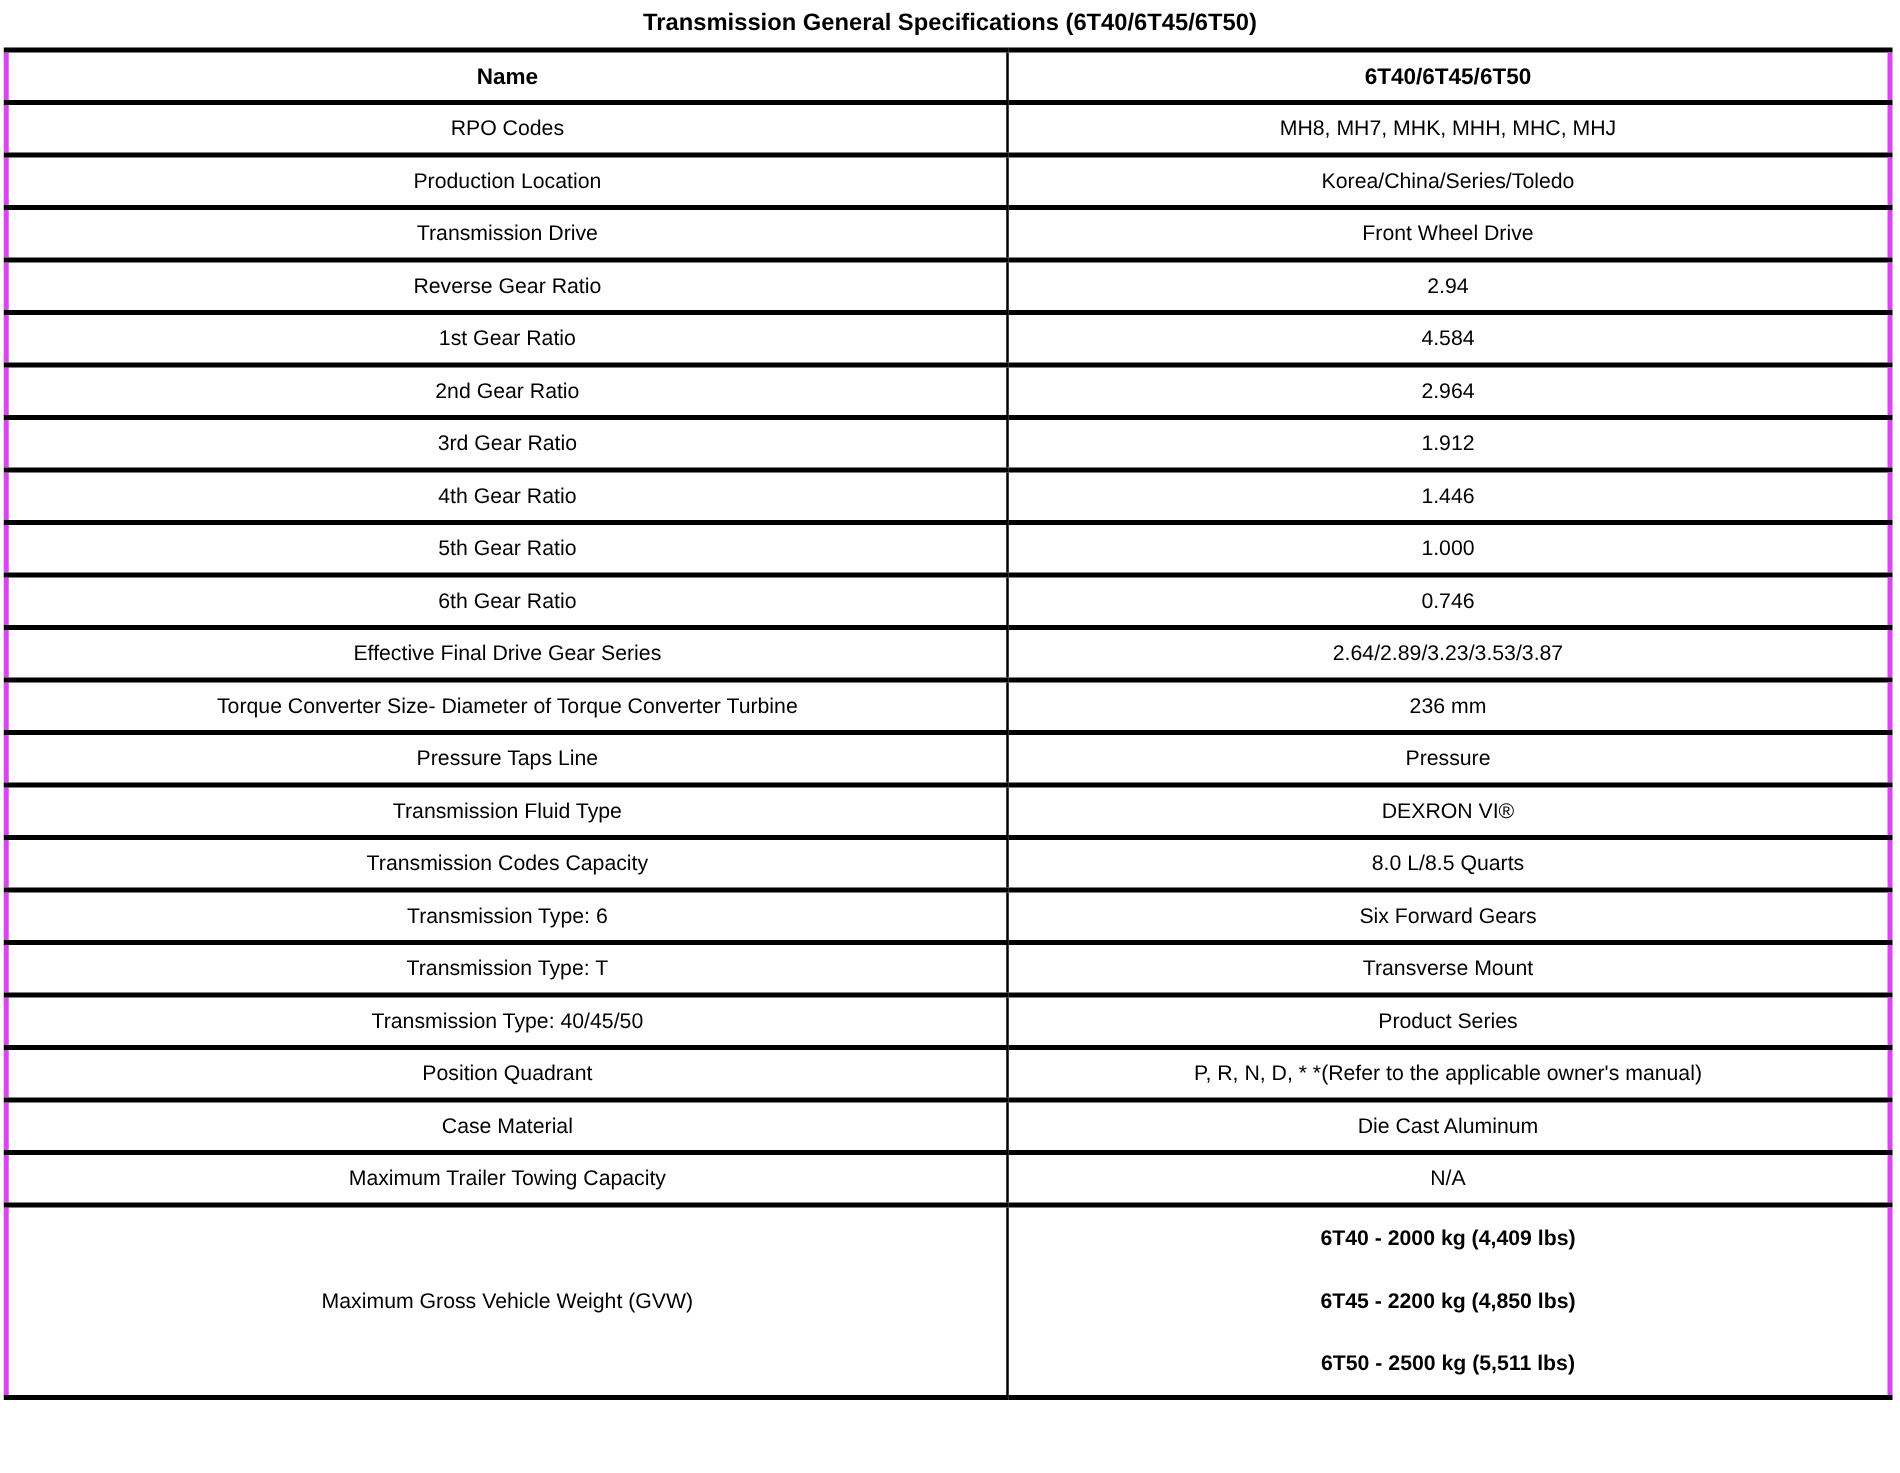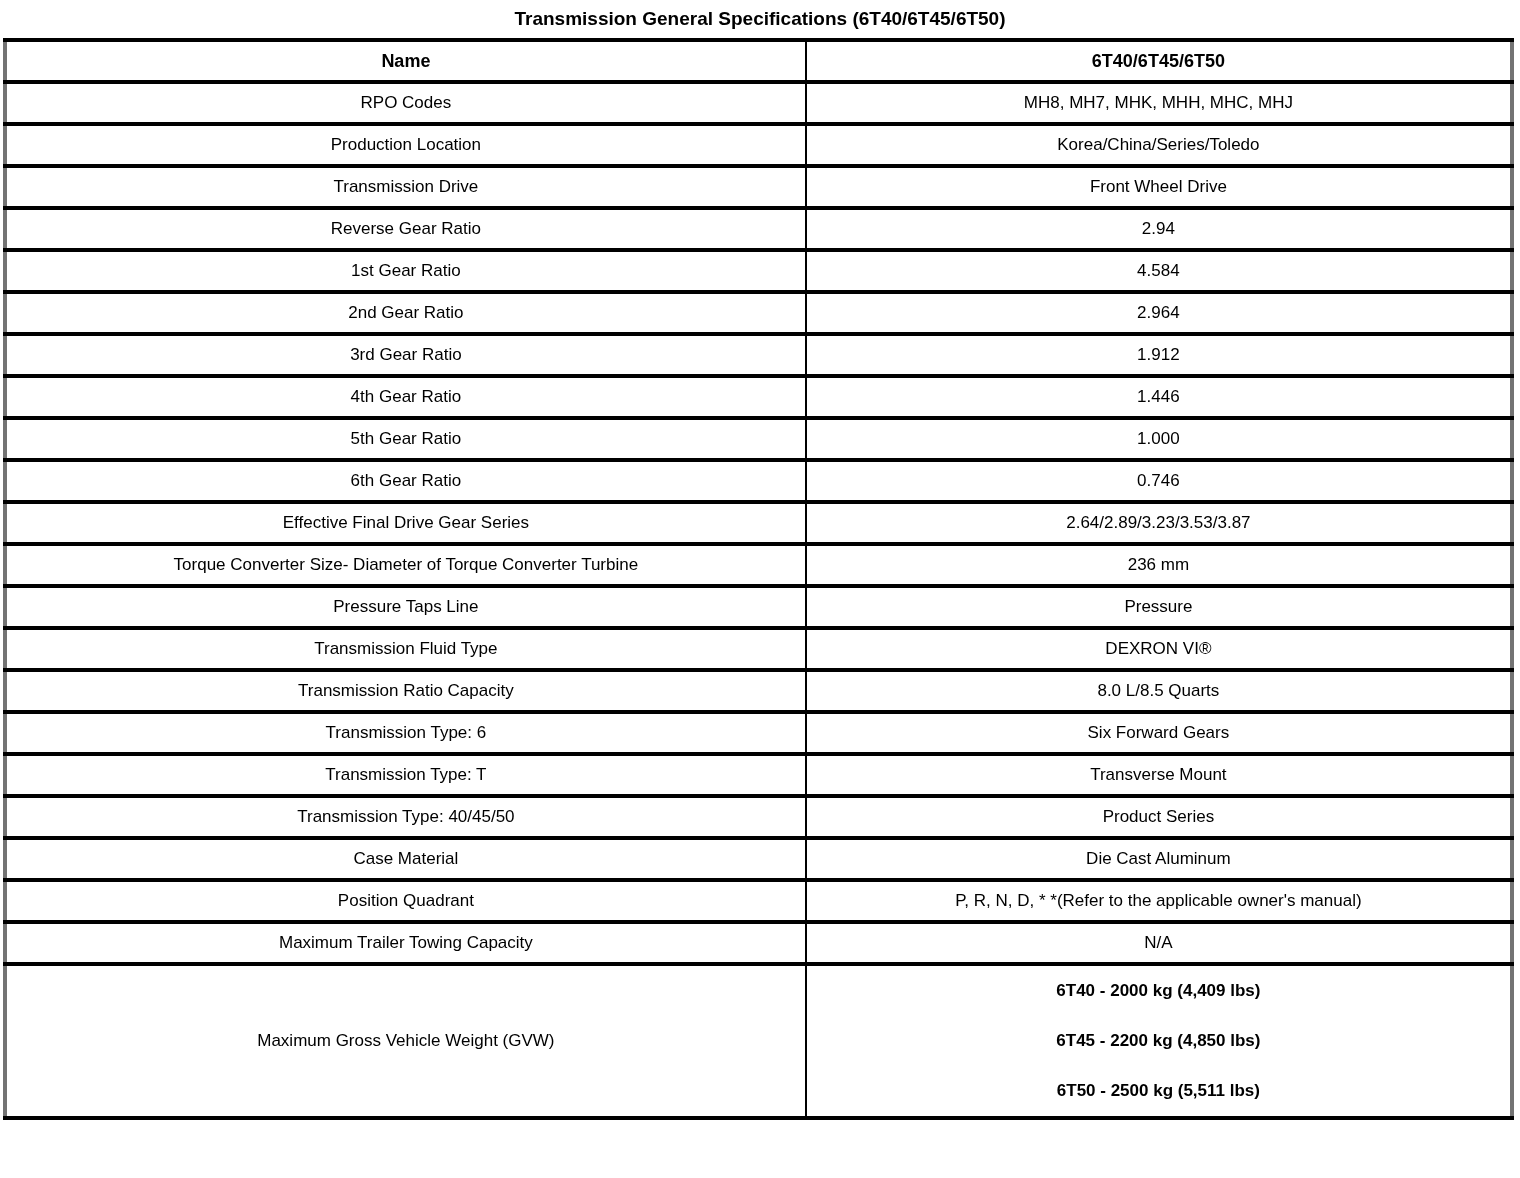--- a/index.html
+++ b/index.html
@@ -39,21 +39,21 @@
     border-left: 2px solid #000000;
     border-right: 2px solid #000000;
     text-align: center;
     vertical-align: middle;
     font-size: 17px;
     padding: 0 6px;
     height: 38px;
     overflow: hidden;
   }
   table.spec-table {
-    border: 4px solid #737373;
+    border: 4px solid #d946ef;
   }
   table.spec-table td.col-name  { width: 53.2%; }
   table.spec-table td.col-value { width: 46.8%; }
   table.spec-table tr.header-row td {
     font-weight: bold;
     font-size: 18px;
   }
   table.spec-table tr.gvw-row td {
     height: 150px;
   }
@@ -127,42 +127,42 @@
       </tr>
       <tr>
         <td class="col-name">Pressure Taps Line</td>
         <td class="col-value">Pressure</td>
       </tr>
       <tr>
         <td class="col-name">Transmission Fluid Type</td>
         <td class="col-value">DEXRON VI®</td>
       </tr>
       <tr>
-        <td class="col-name">Transmission Ratio Capacity</td>
+        <td class="col-name">Transmission Codes Capacity</td>
         <td class="col-value">8.0 L/8.5 Quarts</td>
       </tr>
       <tr>
         <td class="col-name">Transmission Type: 6</td>
         <td class="col-value">Six Forward Gears</td>
       </tr>
       <tr>
         <td class="col-name">Transmission Type: T</td>
         <td class="col-value">Transverse Mount</td>
       </tr>
       <tr>
         <td class="col-name">Transmission Type: 40/45/50</td>
         <td class="col-value">Product Series</td>
       </tr>
       <tr>
+        <td class="col-name">Position Quadrant</td>
+        <td class="col-value">P, R, N, D, * *(Refer to the applicable owner's manual)</td>
+      </tr>
+      <tr>
         <td class="col-name">Case Material</td>
         <td class="col-value">Die Cast Aluminum</td>
-      </tr>
-      <tr>
-        <td class="col-name">Position Quadrant</td>
-        <td class="col-value">P, R, N, D, * *(Refer to the applicable owner's manual)</td>
       </tr>
       <tr>
         <td class="col-name">Maximum Trailer Towing Capacity</td>
         <td class="col-value">N/A</td>
       </tr>
 
       <tr class="gvw-row">
         <td class="col-name">Maximum Gross Vehicle Weight (GVW)</td>
         <td class="col-value">
           <div class="gvw-line">6T40 - 2000 kg (4,409 lbs)</div>

